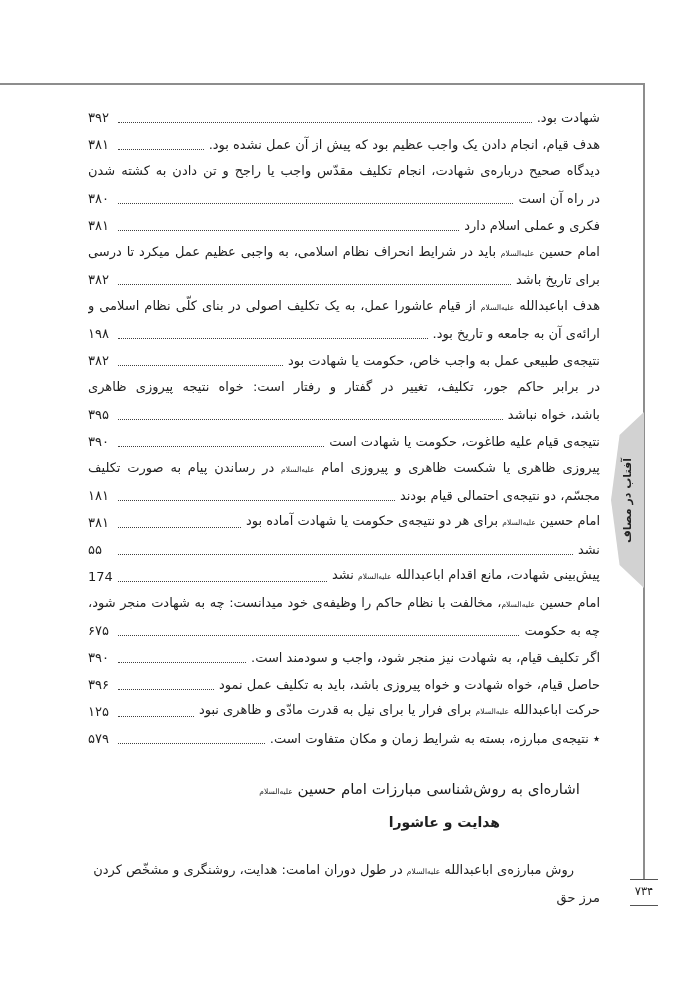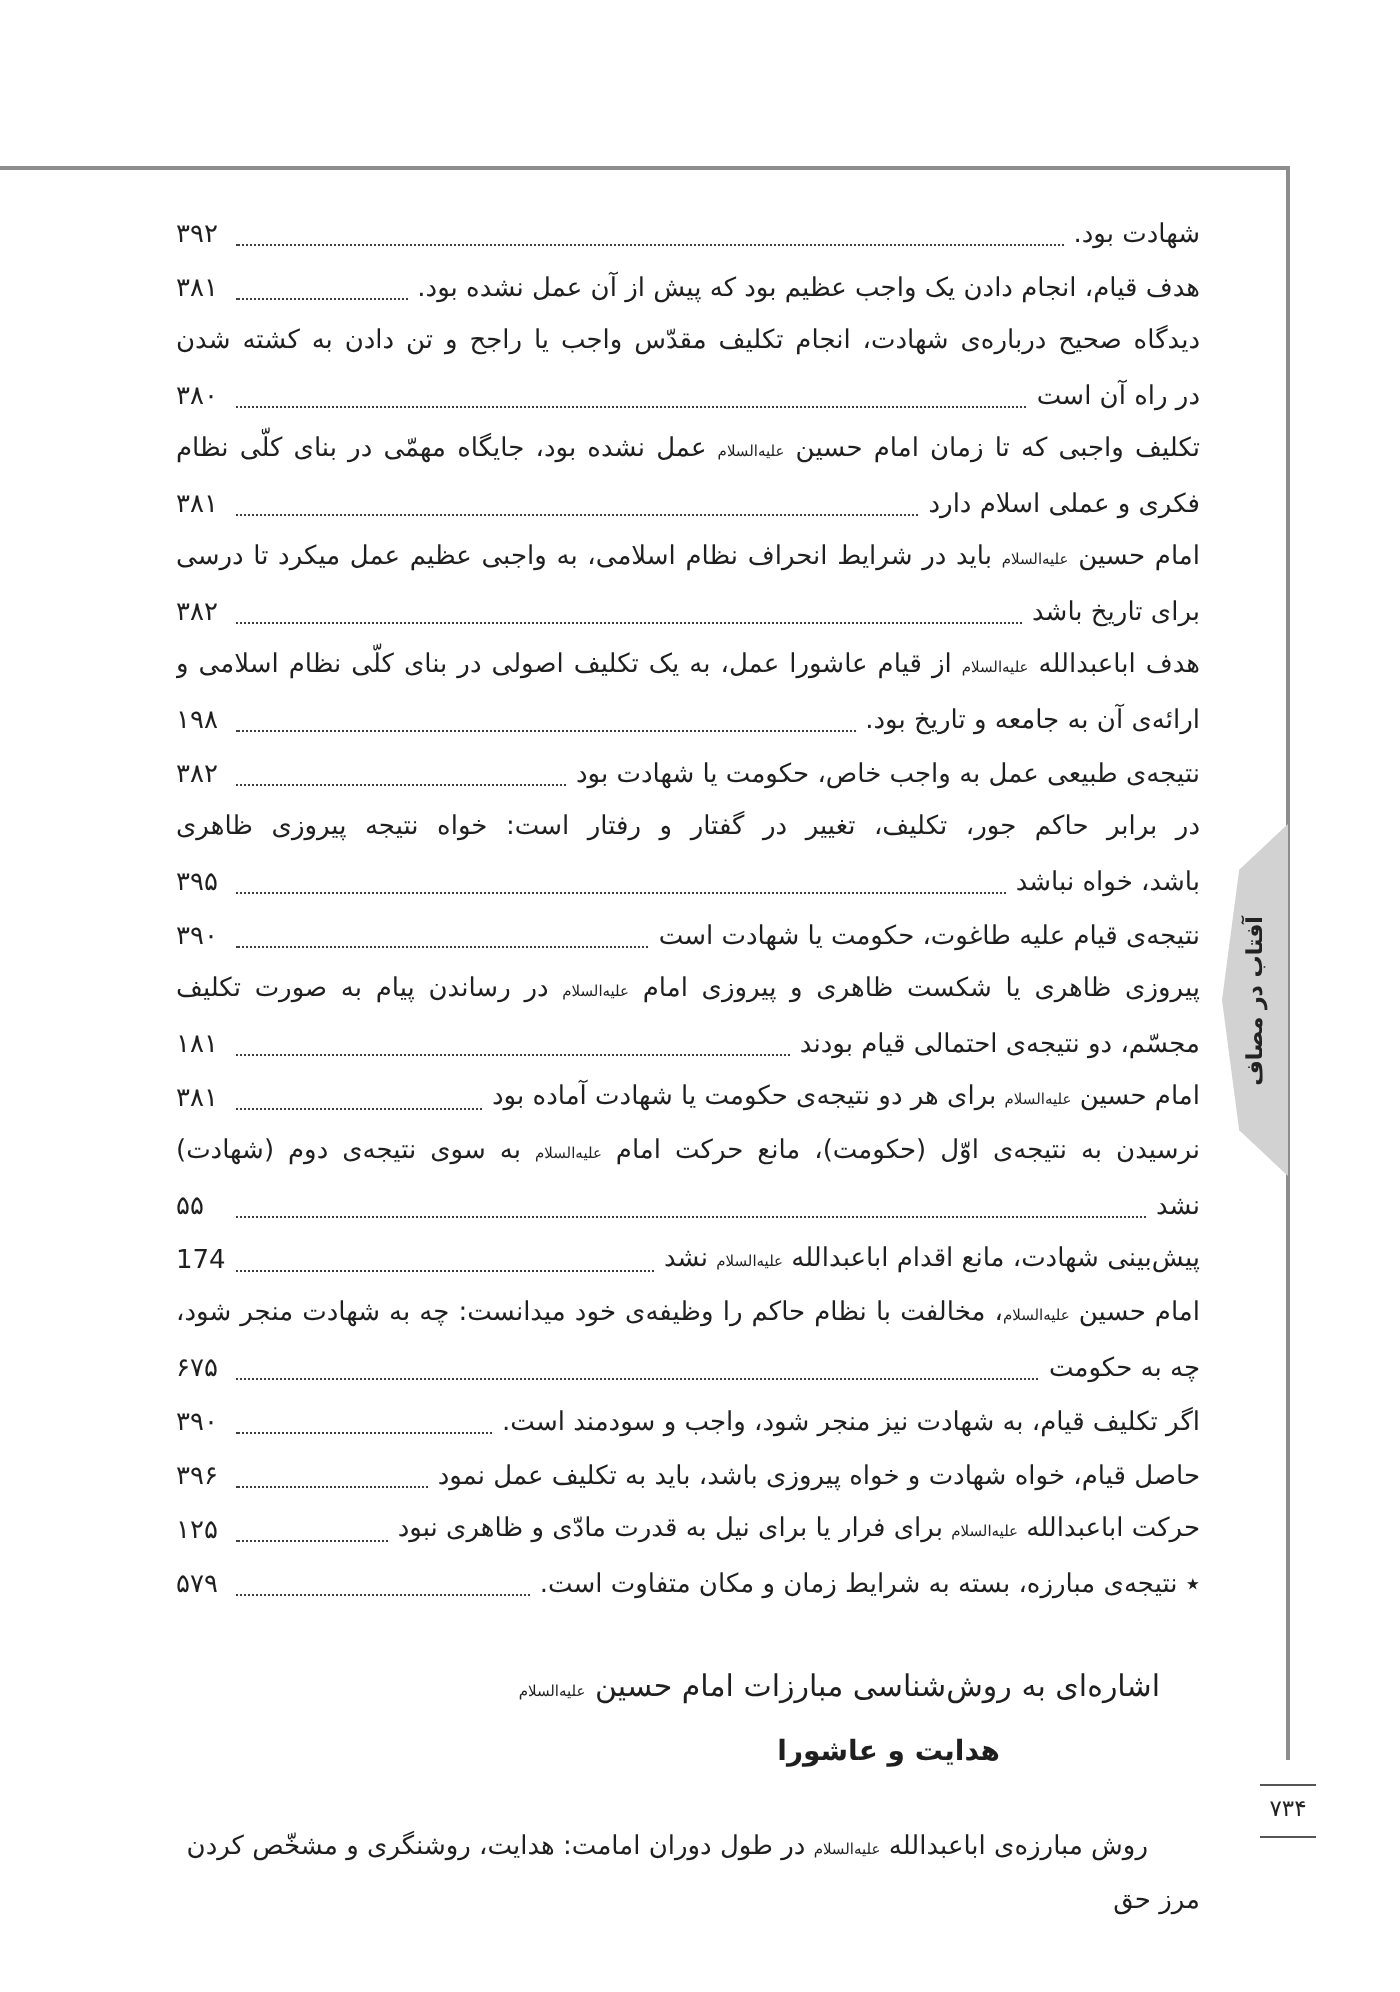--- a/index.html
+++ b/index.html
@@ -4,21 +4,21 @@
 <style>
   html,body{margin:0;padding:0;background:#ffffff;}
   .page{position:relative;width:700px;height:996px;background:#ffffff;overflow:hidden;
         font-family:"DejaVu Sans",sans-serif;color:#1f1f1f;}
   .rule-top{position:absolute;left:0;top:83px;width:644px;height:2px;background:#8d8d8d;}
   .rule-side{position:absolute;left:643px;top:83px;width:2px;height:797px;background:#8d8d8d;}
   .tab{position:absolute;left:611px;top:412px;width:33px;height:176px;background:#d2d2d2;
        clip-path:polygon(100% 0,26% 13%,0 50%,26% 87%,100% 100%);
        display:flex;align-items:center;justify-content:center;}
   .tab-label{transform:rotate(-90deg);white-space:nowrap;font-size:11px;font-weight:bold;color:#222;}
-  .footer-num{position:absolute;left:628px;top:879px;width:32px;text-align:center;margin-top:13px;}
+  .footer-num{position:absolute;left:628px;top:879px;width:32px;text-align:center;}
   .footer-num .r{height:0;border-top:1.5px solid #555;margin:0 2px;}
   .footer-num .n{font-size:11.5px;line-height:1;padding:6px 0 7px;color:#222;}
   .content{position:absolute;left:88px;top:104px;width:512px;direction:rtl;font-size:13px;}
   .toc-row{display:flex;align-items:flex-end;height:27px;line-height:26px;overflow:hidden;}
   .toc-row .t{flex:0 1 auto;white-space:nowrap;overflow:hidden;}
   .toc-row .dots{flex:1 1 16px;min-width:10px;border-bottom:1.6px dotted #3f3f3f;margin:0 5px 8px 4px;}
   .toc-row .pg{flex:0 0 auto;min-width:26px;text-align:left;margin-top:40px;}
   .toc-row.full{display:block;text-align:justify;text-align-last:justify;height:27px;
                 line-height:26px;overflow:hidden;}
   .hon{font-size:7.5px;letter-spacing:-0.5px;}
@@ -55,21 +55,20 @@
           <span class="t">هدف قیام، انجام دادن یک واجب عظیم بود که پیش از آن عمل نشده بود.</span>
           <span class="dots"></span>
           <span class="pg">۳۸۱</span>
         </div>
         <div class="toc-row full">دیدگاه صحیح درباره‌ی شهادت، انجام تکلیف مقدّس واجب یا راجح و تن دادن به کشته شدن</div>
         <div class="toc-row">
           <span class="t">در راه آن است</span>
           <span class="dots"></span>
           <span class="pg">۳۸۰</span>
         </div>
-        <div class="toc-row full">تکلیف واجبی که تا زمان امام حسین <span class="hon">علیه‌السلام</span> عمل نشده بود، جایگاه مهمّی در بنای کلّی نظام</div>
         <div class="toc-row">
           <span class="t">فکری و عملی اسلام دارد</span>
           <span class="dots"></span>
           <span class="pg">۳۸۱</span>
         </div>
         <div class="toc-row full">امام حسین <span class="hon">علیه‌السلام</span> باید در شرایط انحراف نظام اسلامی، به واجبی عظیم عمل میکرد تا درسی</div>
         <div class="toc-row">
           <span class="t">برای تاریخ باشد</span>
           <span class="dots"></span>
           <span class="pg">۳۸۲</span>
@@ -100,21 +99,20 @@
         <div class="toc-row">
           <span class="t">مجسّم، دو نتیجه‌ی احتمالی قیام بودند</span>
           <span class="dots"></span>
           <span class="pg">۱۸۱</span>
         </div>
         <div class="toc-row">
           <span class="t">امام حسین <span class="hon">علیه‌السلام</span> برای هر دو نتیجه‌ی حکومت یا شهادت آماده بود</span>
           <span class="dots"></span>
           <span class="pg">۳۸۱</span>
         </div>
-        <div class="toc-row full">نرسیدن به نتیجه‌ی اوّل (حکومت)، مانع حرکت امام <span class="hon">علیه‌السلام</span> به سوی نتیجه‌ی دوم (شهادت)</div>
         <div class="toc-row">
           <span class="t">نشد</span>
           <span class="dots"></span>
           <span class="pg">۵۵</span>
         </div>
         <div class="toc-row">
           <span class="t">پیش‌بینی شهادت، مانع اقدام اباعبدالله <span class="hon">علیه‌السلام</span> نشد</span>
           <span class="dots"></span>
           <span class="pg">174</span>
         </div>

